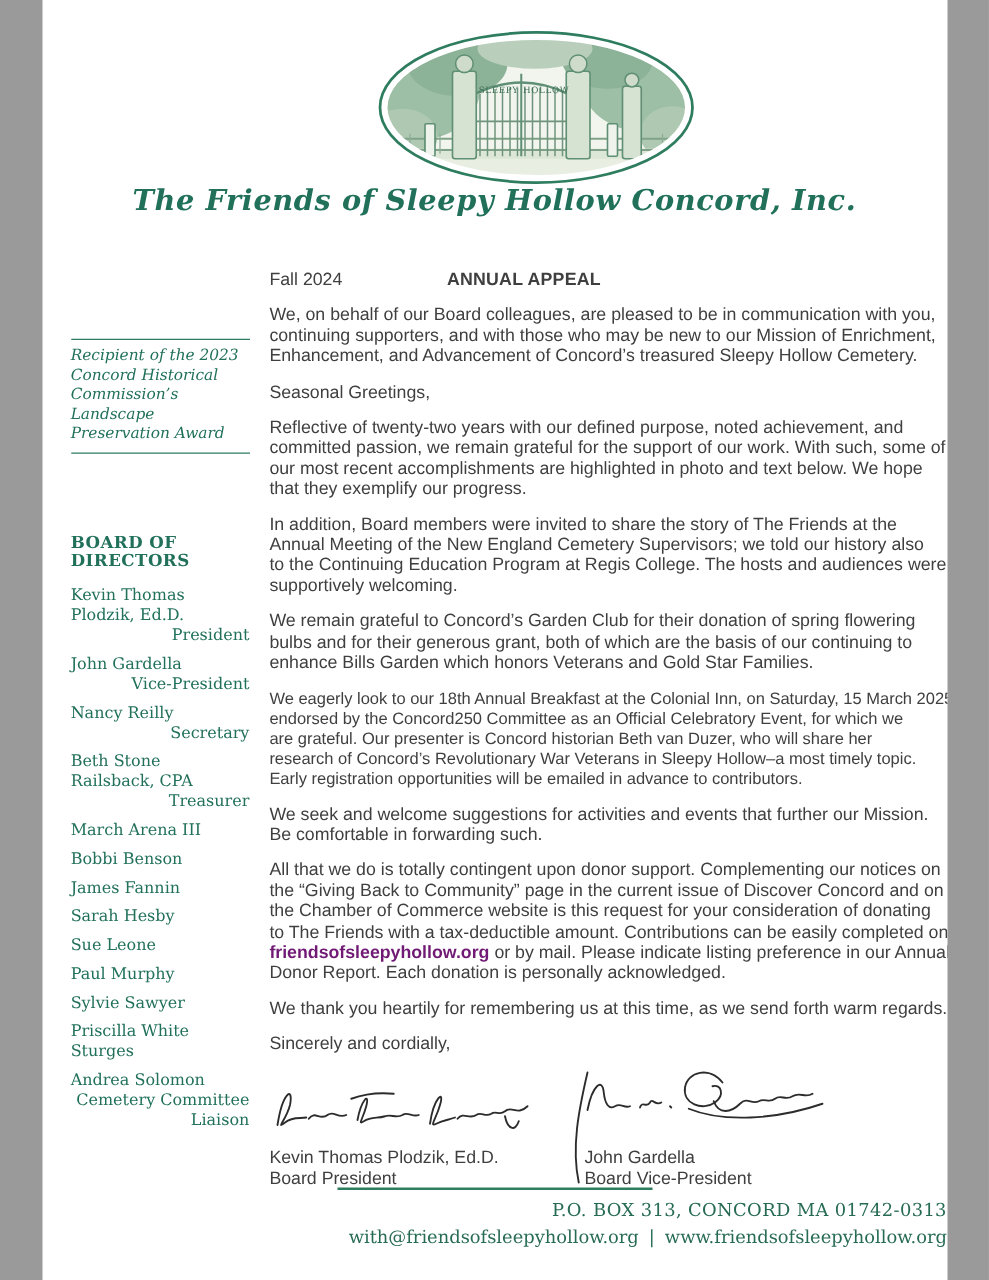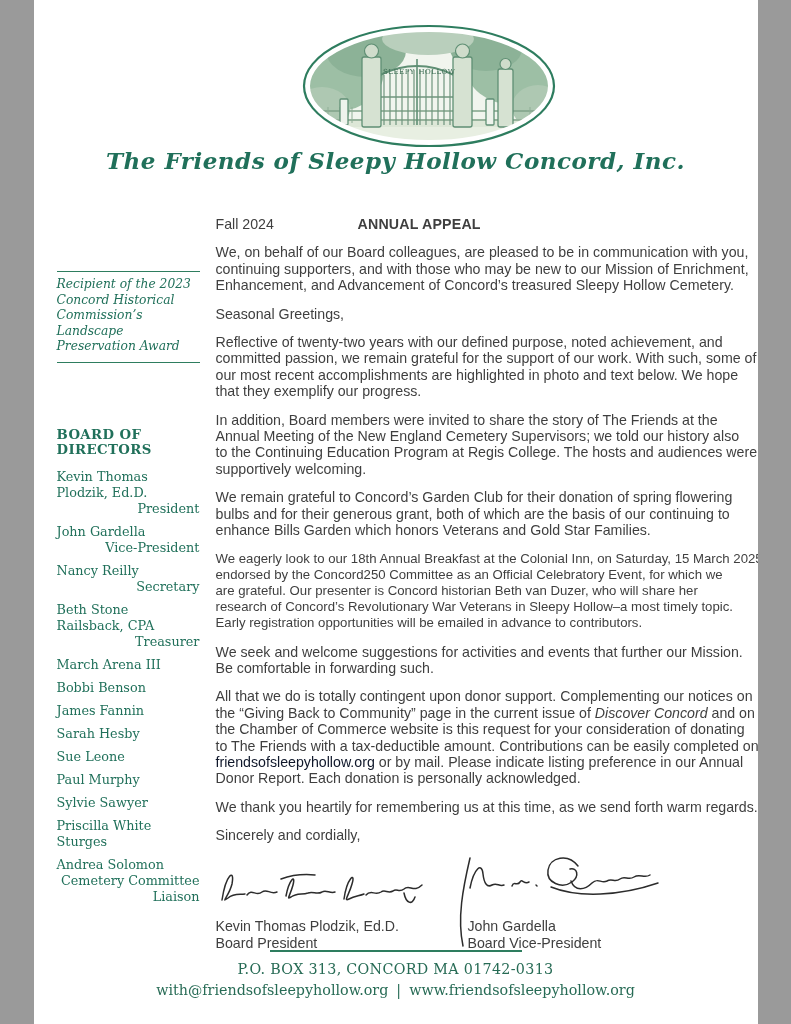--- a/index.html
+++ b/index.html
@@ -32,32 +32,32 @@
   .members li{margin-bottom:7px;}
   .members .role{text-align:right;}
   
   .letter{position:absolute;left:182px;top:216px;width:606px;
     font-size:14.2px;line-height:16.4px;}
   .date-line{display:flex;}
   .date-text{width:142px;}
   .appeal-heading{font-weight:bold;letter-spacing:.2px;}
   .letter p{margin:12px 0 0 0;white-space:pre-line;}
   .letter p.tight{font-size:13.2px;line-height:16.2px;}
-  .seg-italic{font-style:italic;}
-  .seg-bold{font-weight:normal;color:#0f172a;}
+  .seg-italic{}
+  .seg-bold{font-weight:bold;color:#701a75;}
   
   .sig-block{position:relative;height:120px;margin-top:6px;}
   .sig1{position:absolute;left:0;top:12px;}
   .sig2{position:absolute;left:238px;top:2px;overflow:visible;}
   .sig-names{position:absolute;top:68px;left:0;right:0;}
   .sig-name-col{position:absolute;white-space:pre-line;line-height:17px;}
   .col1{left:0;}
   .col2{left:252px;}
   
-  .footer{position:absolute;left:0;right:0;top:950px;text-align:center;
+  .footer{position:absolute;left:0;right:0;top:950px;text-align:right;
     color:#276b55;font-family:"DejaVu Serif",serif;}
   .footer-rule{width:252px;height:0;border-top:2px solid #2e7d5f;margin:0 auto 9px auto;}
   .footer-address{font-size:14.3px;letter-spacing:.3px;}
   .footer-contact{font-size:14.3px;margin-top:5px;}
   .footer-sep{padding:0 8px;}
 </style>
 </head>
 <body>
 
 <div class="page">

